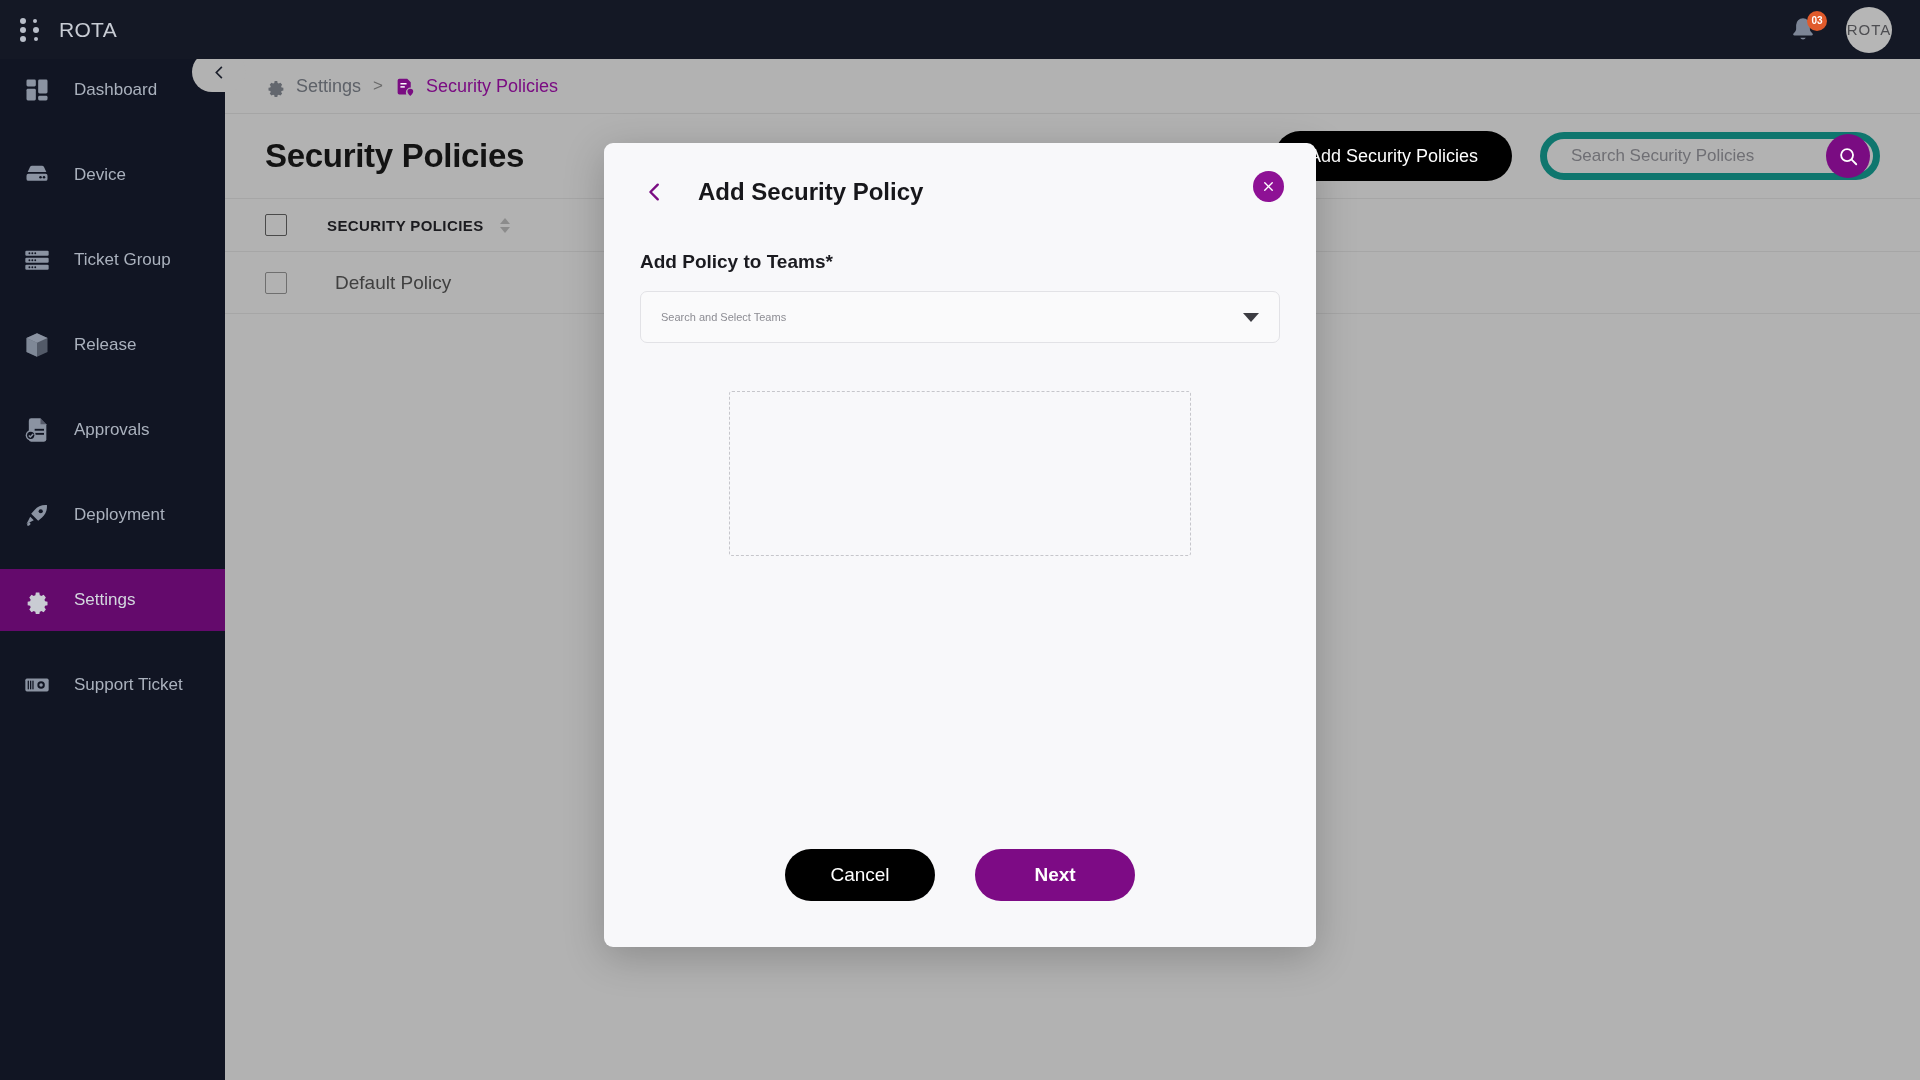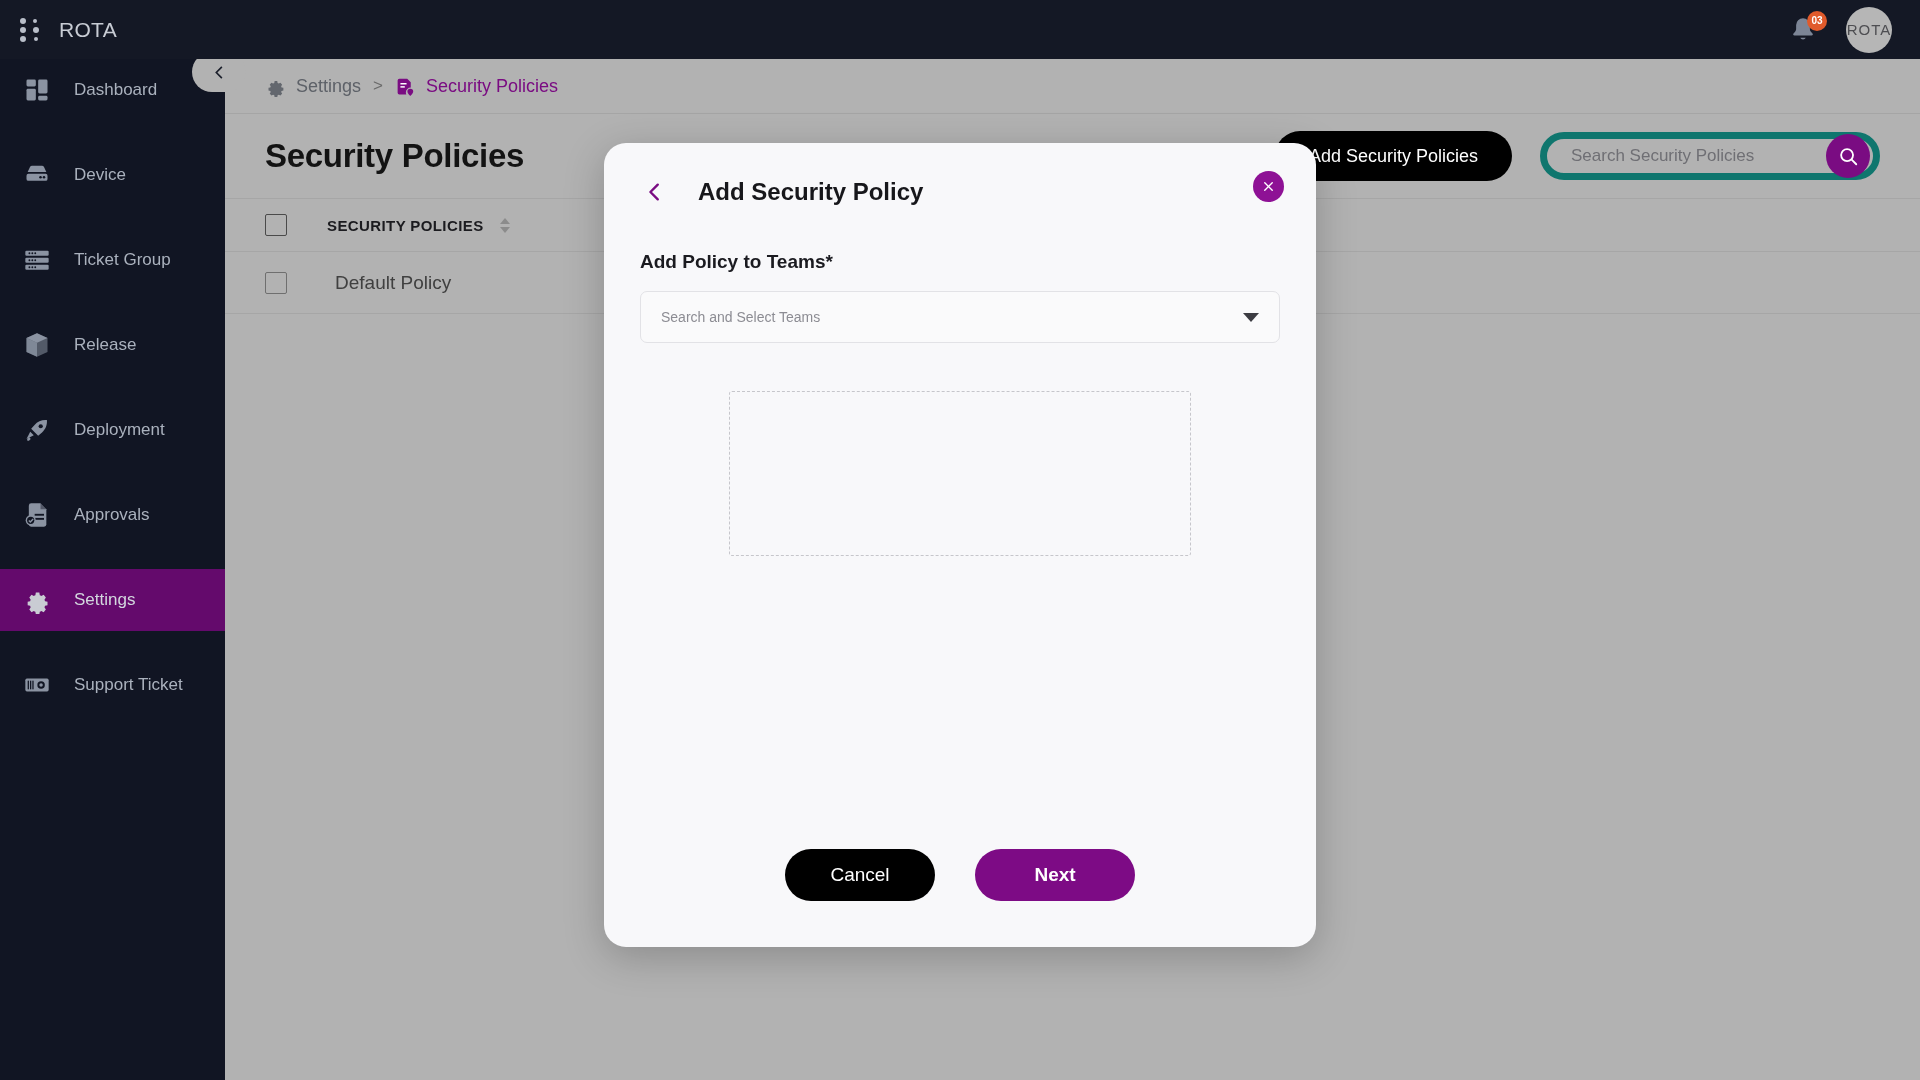--- a/index.html
+++ b/index.html
@@ -125,21 +125,21 @@
   .td-text { font-size: 19px; color: #404040; margin-left: 8px; }
   .sortico { display: flex; flex-direction: column; gap: 3px; cursor: pointer; }
   .sortico i { width: 0; height: 0; border-left: 5px solid transparent; border-right: 5px solid transparent; display: block; }
   .sortico i.up { border-bottom: 6px solid #8b8b8b; }
   .sortico i.dn { border-top: 6px solid #8b8b8b; }
 
   
   .modal-layer { position: absolute; inset: 0; z-index: 40; }
   .modal {
     position: absolute; left: 604px; top: 143px; width: 712px; height: 804px;
-    background: #f8f8fa; border-radius: 22px;
+    background: #f8f8fa; border-radius: 9px;
     box-shadow: 0 10px 40px rgba(0,0,0,.22);
     display: flex; flex-direction: column;
   }
   .modal-head {
     display: flex; align-items: center; padding: 34px 36px 0 36px; position: relative;
   }
   .back-btn { width: 30px; height: 30px; display: flex; align-items: center; justify-content: center; cursor: pointer; }
   .back-btn svg { width: 22px; height: 22px; stroke: #7a0c82; fill: none; stroke-width: 2.6; }
   .modal-title { font-size: 24px; font-weight: 700; color: #17171b; margin-left: 28px; }
   .close-btn {
@@ -148,21 +148,21 @@
     display: flex; align-items: center; justify-content: center; cursor: pointer;
   }
   .close-btn svg { width: 15px; height: 15px; stroke: #fff; stroke-width: 2.2; }
 
   .modal-body { padding: 44px 36px 0 36px; flex: 1; }
   .field-label { font-size: 19px; font-weight: 700; color: #1b1b20; margin-bottom: 18px; }
   .select {
     position: relative; height: 52px; border: 1px solid #e2e2e6; border-radius: 7px;
     background: #fafafb; display: flex; align-items: center; padding: 0 20px; cursor: pointer;
   }
-  .select-placeholder { font-size: 14px; color: #8c8c93; }
+  .select-placeholder { font-size: 11px; color: #8c8c93; }
   .caret {
     margin-left: auto; width: 0; height: 0;
     border-left: 8px solid transparent; border-right: 8px solid transparent;
     border-top: 9px solid #3c3c42;
   }
   .dropzone {
     margin: 48px auto 0 auto; width: 462px; height: 165px;
     border: 1.5px dashed #c6c6cb; border-radius: 3px;
   }
   .modal-foot {
@@ -258,42 +258,42 @@
             <path d="M12 2 3 6l9 4 9-4z"></path>
             <path d="M3 6v12l9 4V10z" opacity=".8"></path>
           </svg>
       </span>
       <span>Release</span>
     </div>
 
     <div class="nav-item">
       <span class="nav-ico">
         <svg viewBox="0 0 24 24">
-            <path d="M20.5 3.5c-4.2-.4-8 1.2-10.6 4.2L7 11l6 6 3.3-2.9c3-2.6 4.6-6.4 4.2-10.6z"></path>
-            <circle cx="15.2" cy="8.8" r="1.8" fill="#111523"></circle>
-            <path d="M6.2 13.6 3 19.8l6.2-3.2z"></path>
-            <path d="M3.4 20.6c.9-2.1 2-2.5 2.7-1.8.7.7.3 1.8-1.8 2.7z"></path>
-          </svg>
-      </span>
-      <span>Deployment</span>
-    </div>
-
-    <div class="nav-item">
-      <span class="nav-ico">
-        <svg viewBox="0 0 24 24">
             <path d="M7 2h8l5 5v13a2 2 0 0 1-2 2H7a2 2 0 0 1-2-2V4a2 2 0 0 1 2-2z"></path>
             <path d="M15 2v5h5z" fill="#111523" opacity=".45"></path>
             <rect x="10" y="11" width="8" height="1.6" fill="#111523"></rect>
             <rect x="10" y="14.5" width="8" height="1.6" fill="#111523"></rect>
             <circle cx="6.6" cy="16.6" r="4.3"></circle>
             <circle cx="6.6" cy="16.6" r="3.1" fill="#111523"></circle>
             <path d="m5 16.7 1.3 1.3 2.4-2.5" stroke="#8b93a2" stroke-width="1.3" fill="none"></path>
           </svg>
       </span>
       <span>Approvals</span>
+    </div>
+
+    <div class="nav-item">
+      <span class="nav-ico">
+        <svg viewBox="0 0 24 24">
+            <path d="M20.5 3.5c-4.2-.4-8 1.2-10.6 4.2L7 11l6 6 3.3-2.9c3-2.6 4.6-6.4 4.2-10.6z"></path>
+            <circle cx="15.2" cy="8.8" r="1.8" fill="#111523"></circle>
+            <path d="M6.2 13.6 3 19.8l6.2-3.2z"></path>
+            <path d="M3.4 20.6c.9-2.1 2-2.5 2.7-1.8.7.7.3 1.8-1.8 2.7z"></path>
+          </svg>
+      </span>
+      <span>Deployment</span>
     </div>
 
     <div class="nav-item active">
       <span class="nav-ico">
         <svg viewBox="0 0 24 24">
             <path d="M12 8.3a3.7 3.7 0 1 0 0 7.4 3.7 3.7 0 0 0 0-7.4zm9 5.2-2.1-.5a7.3 7.3 0 0 0-.5-1.3l1.2-1.8-1.9-2.3-2 1a7.3 7.3 0 0 0-1.3-.6L14 5.6h-3l-.4 2.4a7.3 7.3 0 0 0-1.3.6l-2-1-1.9 2.3 1.2 1.8a7.3 7.3 0 0 0-.5 1.3l-2.1.5v3l2.1.5c.13.45.3.88.5 1.3l-1.2 1.8 1.9 2.3 2-1c.41.24.85.44 1.3.6l.4 2.4h3l.4-2.4c.45-.16.89-.36 1.3-.6l2 1 1.9-2.3-1.2-1.8c.2-.42.37-.85.5-1.3l2.1-.5z"></path>
           </svg>
       </span>
       <span>Settings</span>
     </div>

